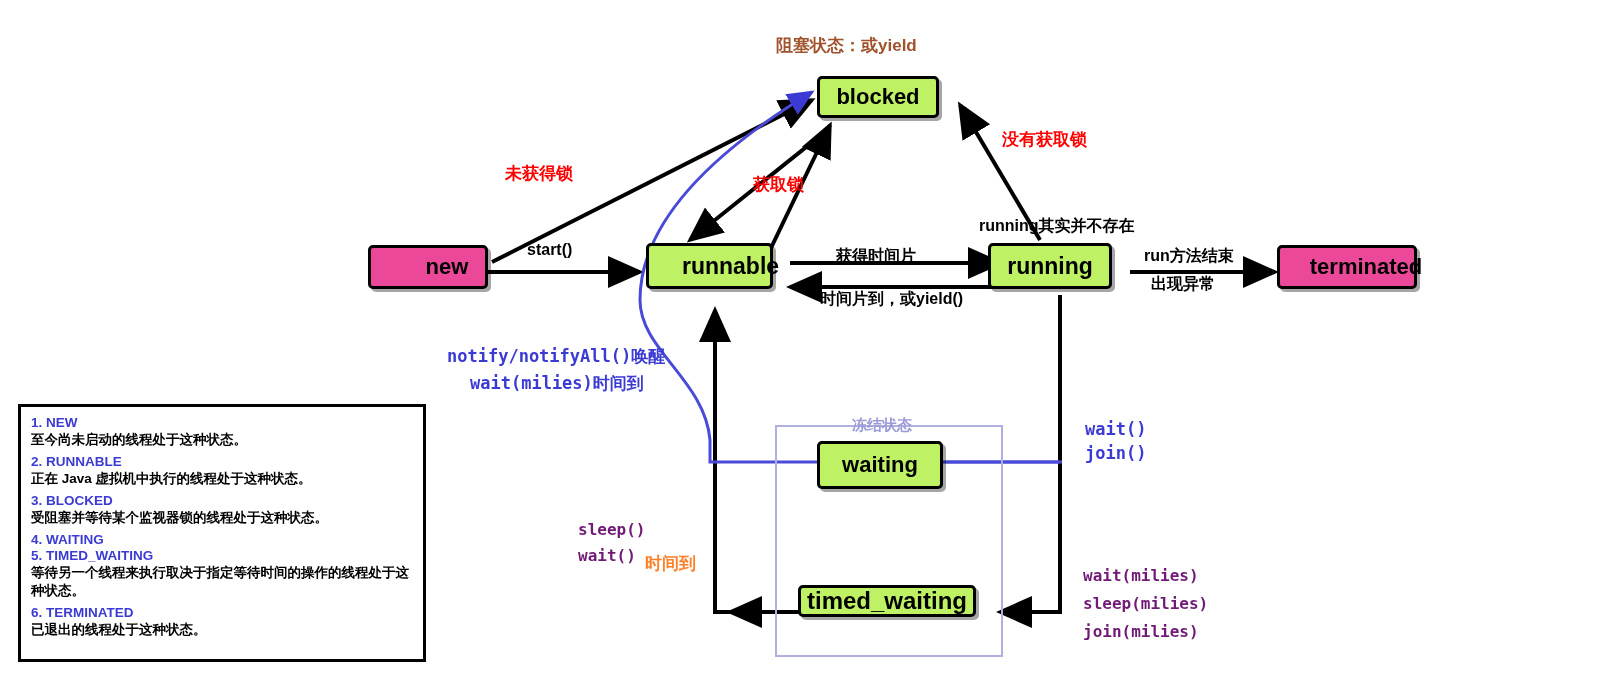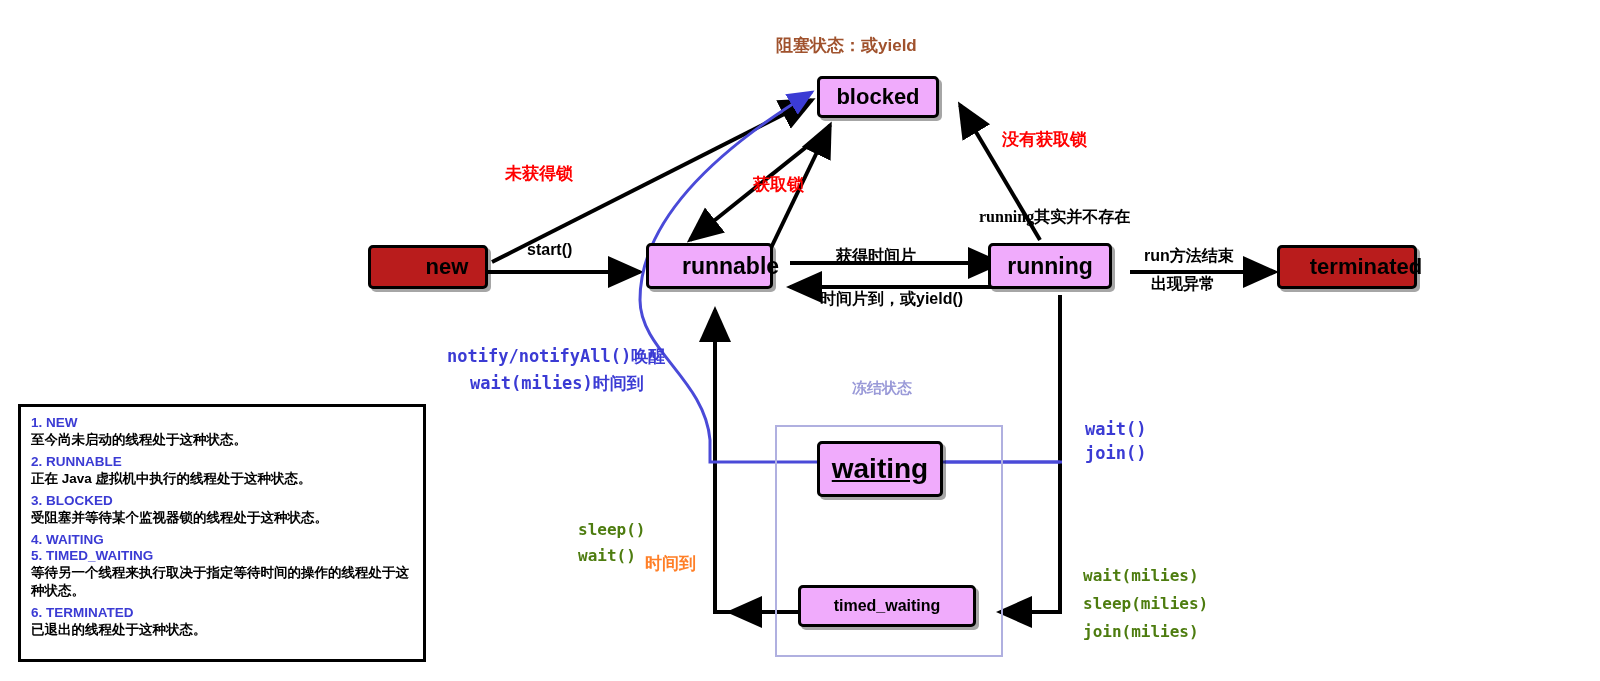--- a/index.html
+++ b/index.html
@@ -31,34 +31,34 @@
     border: 3px solid #000000;
     border-radius: 5px;
     display: flex;
     align-items: center;
     justify-content: center;
     font-weight: bold;
     font-family: "Liberation Sans", sans-serif;
     color: #000000;
     box-shadow: 3px 3px 0 rgba(0,0,0,0.35);
   }
-  .node-green { background: #f0abfc; }
-  .node-gray  { background: #b91c1c; padding-left: 38px; }
+  .node-green { background: #bef264; }
+  .node-gray  { background: #ec4899; padding-left: 38px; }
 
   .lbl {
     position: absolute;
     font-family: "Liberation Sans", sans-serif;
     font-weight: bold;
     white-space: nowrap;
   }
   .lbl-red    { color: #ff0000; font-size: 17px; }
   .lbl-black  { color: #000000; font-size: 16px; }
   .lbl-brown  { color: #a0522d; font-size: 17px; }
   .lbl-blue   { color: #3b3bd4; font-size: 17px; font-family: "DejaVu Sans Mono", monospace; }
-  .lbl-orange { color: #4d7c0f; font-size: 16px; font-family: "DejaVu Sans Mono", monospace; }
+  .lbl-orange { color: #701a75; font-size: 16px; font-family: "DejaVu Sans Mono", monospace; }
   .lbl-orange-plain { color: #ff7f27; font-size: 17px; font-family: "Liberation Sans", sans-serif; }
   .lbl-violet { color: #9a9ad8; font-size: 15px; }
 
   #legend {
     position: absolute;
     left: 18px;
     top: 404px;
     width: 408px;
     height: 258px;
     border: 3px solid #000000;
@@ -126,45 +126,45 @@
 
     <path d="M800 612 L715 612 L715 310" fill="none" stroke="#000" stroke-width="4" marker-end="url(#arrowBlack)"></path>
     <path d="M805 612 L730 612" fill="none" stroke="#000" stroke-width="4" marker-end="url(#arrowBlack)"></path>
 
     <path d="M1060 462 L710 462 L710 440 C705 380 640 350 640 300 C640 230 700 160 812 92" fill="none" stroke="#4a4ad8" stroke-width="3" marker-end="url(#arrowBlue)"></path>
 
     <line x1="945" y1="462" x2="1062" y2="462" stroke="#4a4ad8" stroke-width="3"></line>
   </svg>
 
   <div class="frozen-box"></div>
-  <div class="lbl lbl-violet" style="left:852px; top:379px;">冻结状态</div>
+  <div class="lbl lbl-violet" style="left:852px; top:416px;">冻结状态</div>
 
   <div class="node node-gray" style="left:368px; top:245px; width:120px; height:44px; font-size:22px;">new</div>
 
   <div class="node node-green" style="left:646px; top:243px; width:127px; height:46px; font-size:23px;padding-left:42px;">runnable</div>
 
   <div class="node node-green" style="left:988px; top:243px; width:124px; height:46px; font-size:23px;">running</div>
 
   <div class="node node-gray" style="left:1277px; top:245px; width:140px; height:44px; font-size:22px;">terminated</div>
 
   <div class="node node-green" style="left:817px; top:76px; width:122px; height:42px; font-size:22px;">blocked</div>
 
-  <div class="node node-green" style="left:817px; top:441px; width:126px; height:56px; font-size:28px;text-decoration:underline;">waiting</div>
+  <div class="node node-green" style="left:817px; top:441px; width:126px; height:48px; font-size:22px;">waiting</div>
 
-  <div class="node node-green" style="left:798px; top:585px; width:178px; height:42px; font-size:16px;">timed_waiting</div>
+  <div class="node node-green" style="left:798px; top:585px; width:178px; height:32px; font-size:24px;">timed_waiting</div>
 
   <div class="lbl lbl-brown" style="left:776px; top:34px;">阻塞状态：或yield</div>
   <div class="lbl lbl-red" style="left:505px; top:162px;">未获得锁</div>
   <div class="lbl lbl-red" style="left:753px; top:173px;">获取锁</div>
   <div class="lbl lbl-red" style="left:1002px; top:128px;">没有获取锁</div>
 
   <div class="lbl lbl-black" style="left:527px; top:241px;">start()</div>
   <div class="lbl lbl-black" style="left:836px; top:246px;">获得时间片</div>
   <div class="lbl lbl-black" style="left:820px; top:289px;">时间片到，或yield()</div>
-  <div class="lbl lbl-black" style="left:979px; top:207px;font-family:Liberation Serif, serif;">running其实并不存在</div>
+  <div class="lbl lbl-black" style="left:979px; top:216px;">running其实并不存在</div>
   <div class="lbl lbl-black" style="left:1144px; top:246px;">run方法结束</div>
   <div class="lbl lbl-black" style="left:1151px; top:274px;">出现异常</div>
 
   <div class="lbl lbl-blue" style="left:447px; top:345px;">notify/notifyAll()唤醒</div>
   <div class="lbl lbl-blue" style="left:470px; top:372px;">wait(milies)时间到</div>
 
   <div class="lbl lbl-blue" style="left:1085px; top:419px;">wait()</div>
   <div class="lbl lbl-blue" style="left:1085px; top:443px;">join()</div>
 
   <div class="lbl lbl-orange" style="left:578px; top:520px;">sleep()</div>

